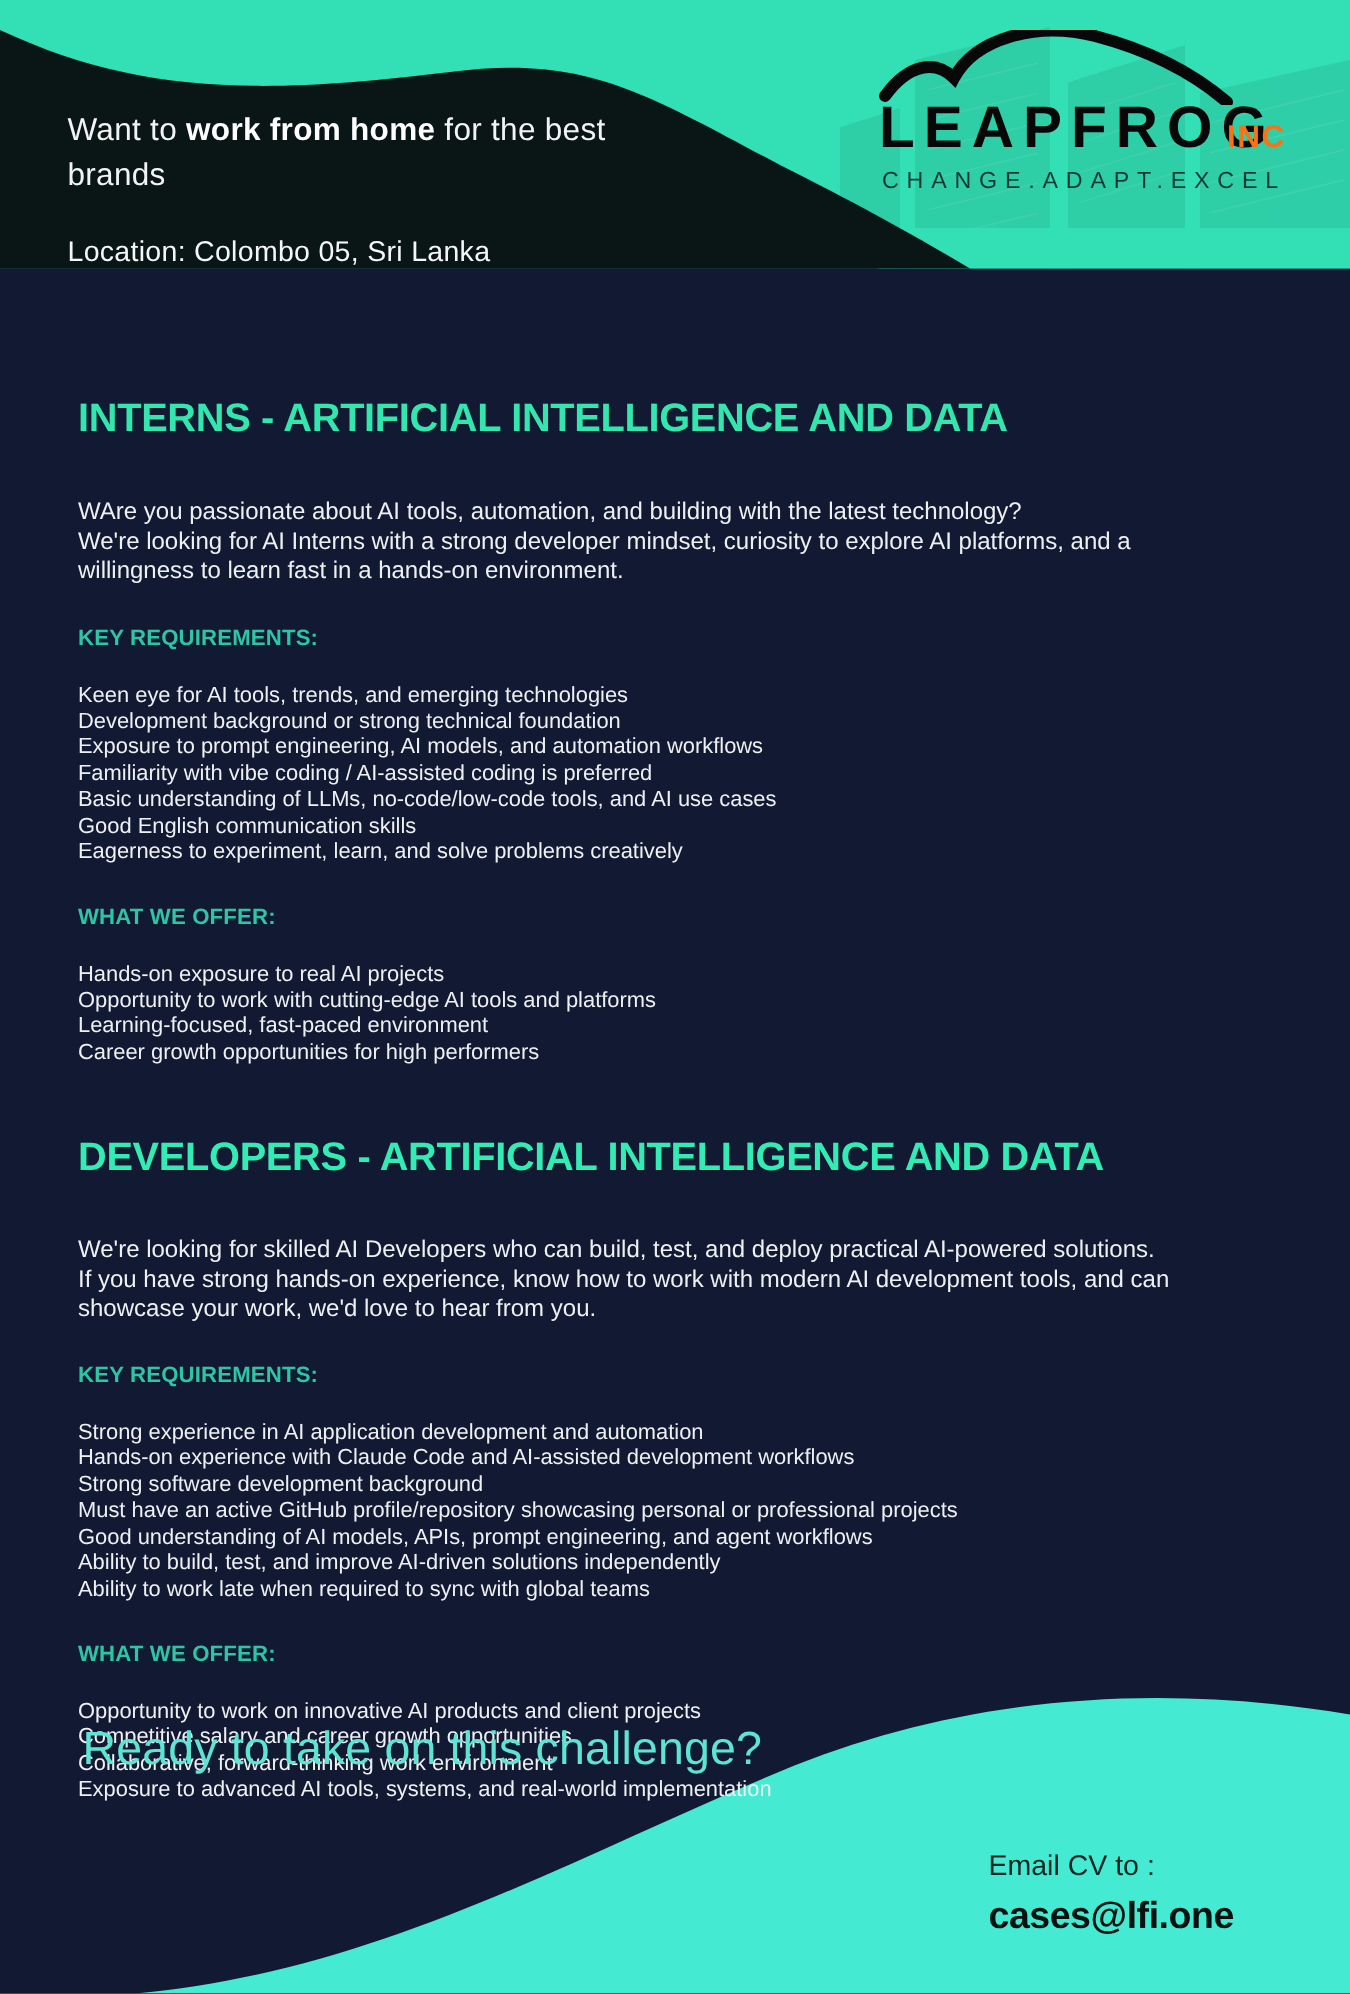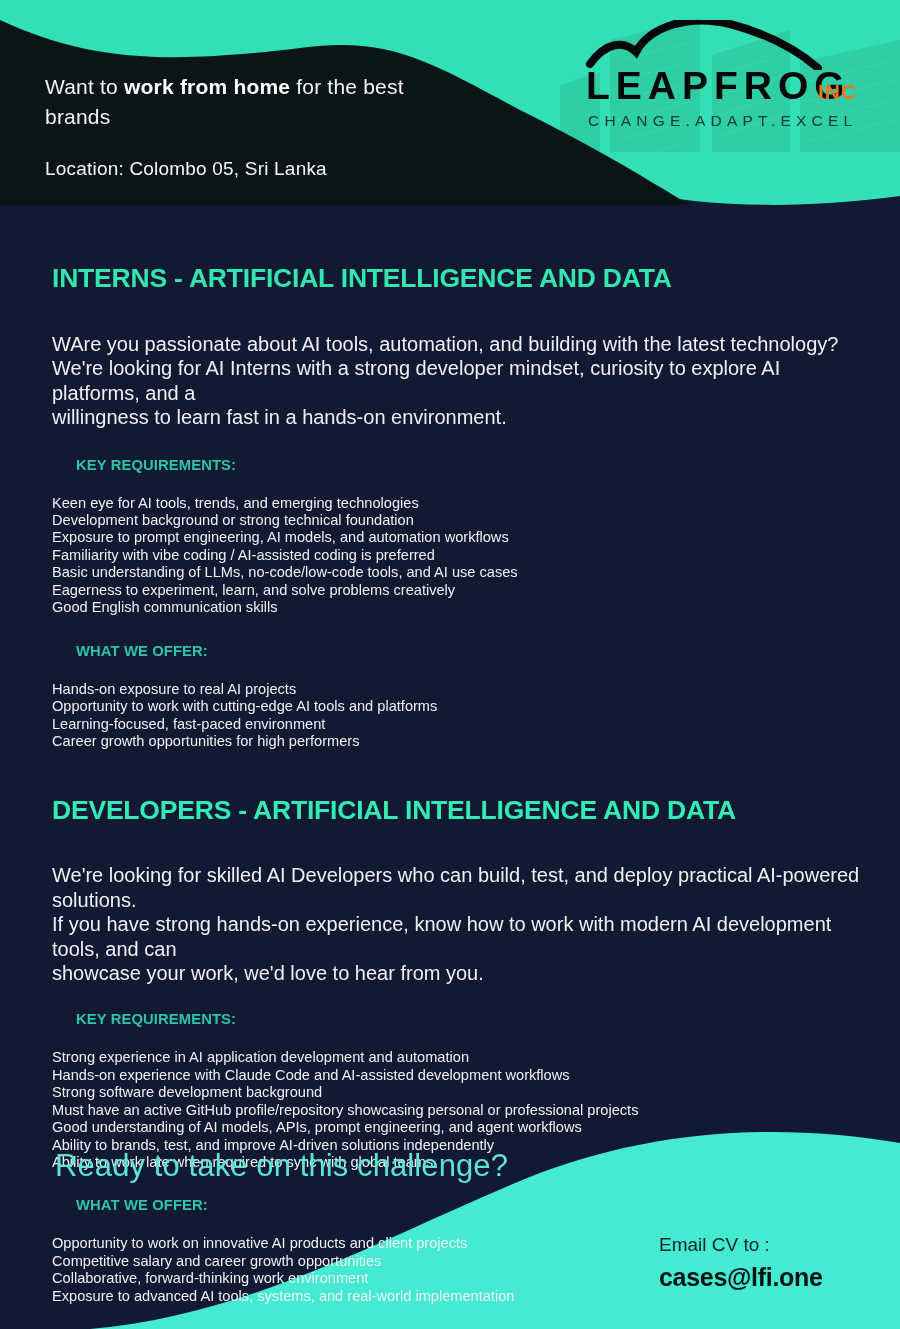--- a/index.html
+++ b/index.html
@@ -8,21 +8,21 @@
     width:900px; height:1329px;
     font-family:"Liberation Sans", sans-serif;
     background:#121933;
     position:relative;
     overflow:hidden;
     color:#ffffff;
   }
 
   
   .header {
-    position:absolute; left:0; top:0; width:900px; height:205px;
+    position:absolute; left:0; top:0; width:900px; height:179px;
     overflow:hidden;
   }
   .header-bg { position:absolute; inset:0; }
   .header svg { display:block; }
 
   .headline {
     position:absolute; left:45px; top:72px;
     width:420px;
     font-size:21px; font-weight:300; line-height:1.45;
     color:#f2f4f4; letter-spacing:.2px;
@@ -61,26 +61,26 @@
   .content { position:absolute; left:0; top:205px; width:900px; z-index:4; }
 
   .job-title {
     font-size:26.5px; font-weight:800; letter-spacing:-0.2px;
     color:#33e6ad; margin-left:52px;
   }
   .job-title.dev { color:#33ecb4; }
 
   .para {
     margin-left:52px; margin-right:40px;
-    font-size:20px; font-weight:400; line-height:1.22;
+    font-size:16px; font-weight:400; line-height:1.22;
     color:#eef1f3;
   }
 
   .subhead {
-    margin-left:76px;
+    margin-left:52px;
     font-size:14.8px; font-weight:700; letter-spacing:.1px;
     color:#2ec5a6;
   }
 
   .bullets {
     margin-left:52px; list-style:none;
     font-size:14.6px; font-weight:400; line-height:1.195;
     color:#eef1f3;
   }
   .bullets li { white-space:nowrap; }
@@ -172,22 +172,22 @@
     </div>
 
     <div class="subhead" style="margin-top:27px;">KEY REQUIREMENTS:</div>
 
     <ul class="bullets" style="margin-top:22px;">
       <li>Keen eye for AI tools, trends, and emerging technologies</li>
       <li>Development background or strong technical foundation</li>
       <li>Exposure to prompt engineering, AI models, and automation workflows</li>
       <li>Familiarity with vibe coding / AI-assisted coding is preferred</li>
       <li>Basic understanding of LLMs, no-code/low-code tools, and AI use cases</li>
+      <li>Good English communication skills</li>
       <li>Eagerness to experiment, learn, and solve problems creatively</li>
-      <li>Good English communication skills</li>
     </ul>
 
     <div class="subhead" style="margin-top:26px;">WHAT WE OFFER:</div>
 
     <ul class="bullets" style="margin-top:22px;">
       <li>Hands-on exposure to real AI projects</li>
       <li>Opportunity to work with cutting-edge AI tools and platforms</li>
       <li>Learning-focused, fast-paced environment</li>
       <li>Career growth opportunities for high performers</li>
     </ul>
@@ -203,21 +203,21 @@
     </div>
 
     <div class="subhead" style="margin-top:26px;">KEY REQUIREMENTS:</div>
 
     <ul class="bullets" style="margin-top:22px;">
       <li>Strong experience in AI application development and automation</li>
       <li>Hands-on experience with Claude Code and AI-assisted development workflows</li>
       <li>Strong software development background</li>
       <li>Must have an active GitHub profile/repository showcasing personal or professional projects</li>
       <li>Good understanding of AI models, APIs, prompt engineering, and agent workflows</li>
-      <li>Ability to brands, test, and improve AI-driven solutions independently</li>
+      <li>Ability to build, test, and improve AI-driven solutions independently</li>
       <li>Ability to work late when required to sync with global teams</li>
     </ul>
 
     <div class="subhead" style="margin-top:26px;">WHAT WE OFFER:</div>
 
     <ul class="bullets" style="margin-top:22px;">
       <li>Opportunity to work on innovative AI products and client projects</li>
       <li>Competitive salary and career growth opportunities</li>
       <li>Collaborative, forward-thinking work environment</li>
       <li>Exposure to advanced AI tools, systems, and real-world implementation</li>

